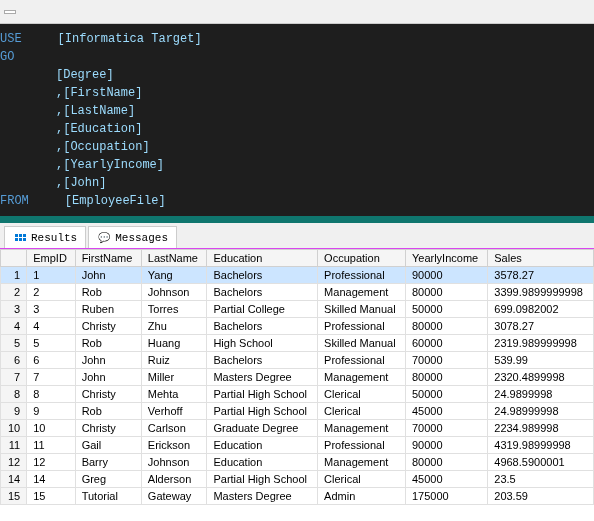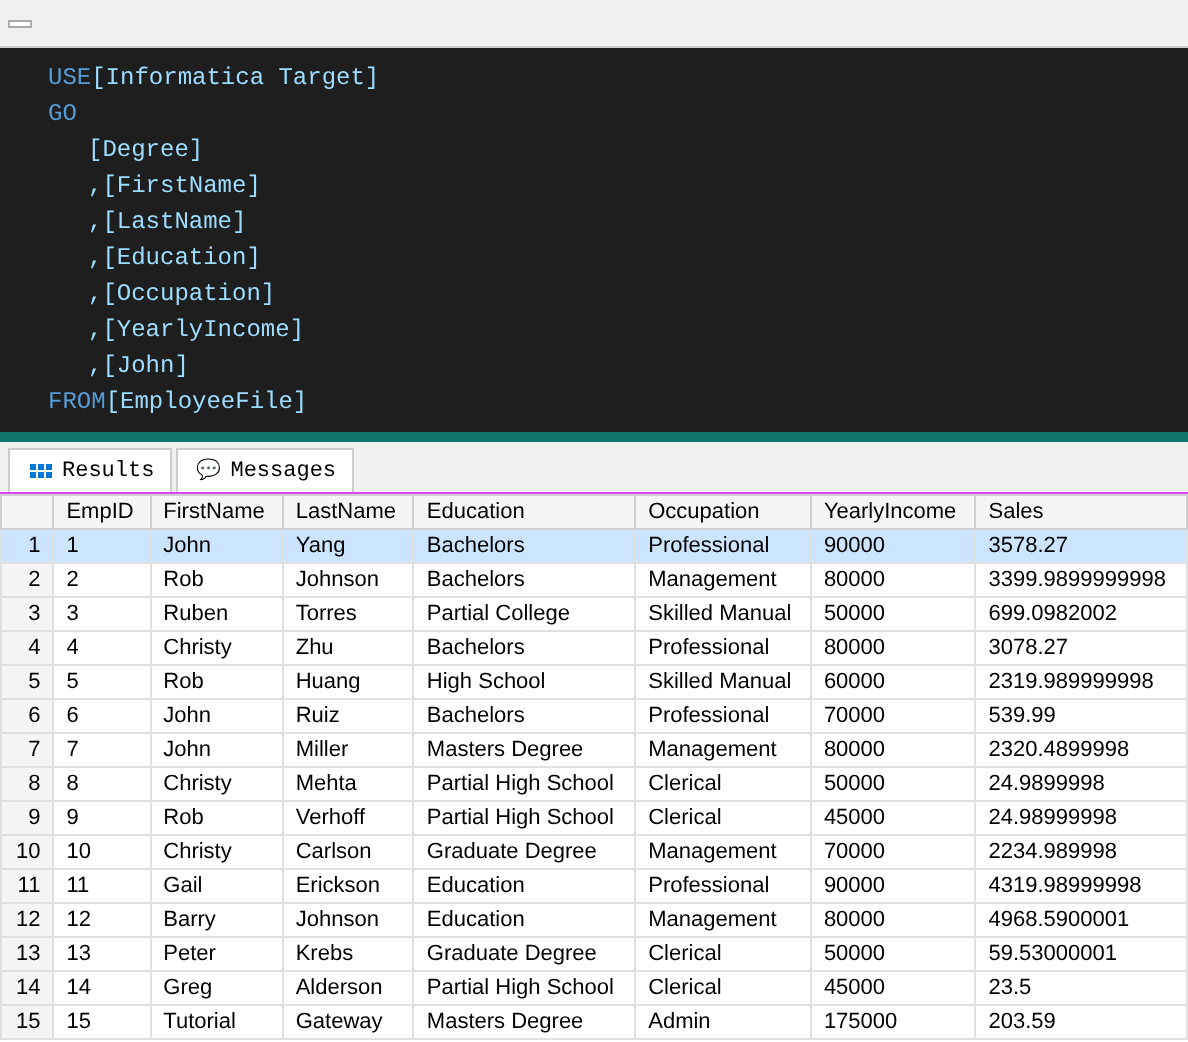--- a/index.html
+++ b/index.html
@@ -47,32 +47,32 @@
       color: #0078d7;
       font-size: 12px;
       font-family: Arial, sans-serif;
       font-style: italic;
     }
 
     
     .sql-editor {
       background: #1e1e1e;
       color: #fff;
-      padding: 6px 24px;
+      padding: 6px 0;
       font-size: 12px;
       line-height: 1.5;
       position: relative;
-      border-bottom: 5px solid #0f766e;
+      border-bottom: 7px solid #0f766e;
     }
     .sql-editor .line {
       display: flex;
       align-items: baseline;
     }
     .sql-kw { color: #569cd6; }
-    .sql-ident { color: #9cdcfe; }
+    .sql-ident { color: #9cdcfe; margin-left: 36px; }
     .sql-indent { padding-left: 20px; }
 
     
     .tabs-bar {
       display: flex;
       background: #f0f0f0;
       border-bottom: 1px solid #d946ef;
       padding: 2px 4px 0;
       gap: 2px;
       height: 26px;
@@ -345,30 +345,20 @@
           <td class="row-num">12</td>
           <td>12</td>
           <td>Barry</td>
           <td>Johnson</td>
           <td>Education</td>
           <td>Management</td>
           <td>80000</td>
           <td>4968.5900001</td>
         </tr>
         <tr>
-          <td class="row-num">13</td>
-          <td>13</td>
-          <td>Peter</td>
-          <td>Krebs</td>
-          <td>Graduate Degree</td>
-          <td>Clerical</td>
-          <td>50000</td>
-          <td>59.53000001</td>
-        </tr>
-        <tr>
           <td class="row-num">14</td>
           <td>14</td>
           <td>Greg</td>
           <td>Alderson</td>
           <td>Partial High School</td>
           <td>Clerical</td>
           <td>45000</td>
           <td>23.5</td>
         </tr>
         <tr>

